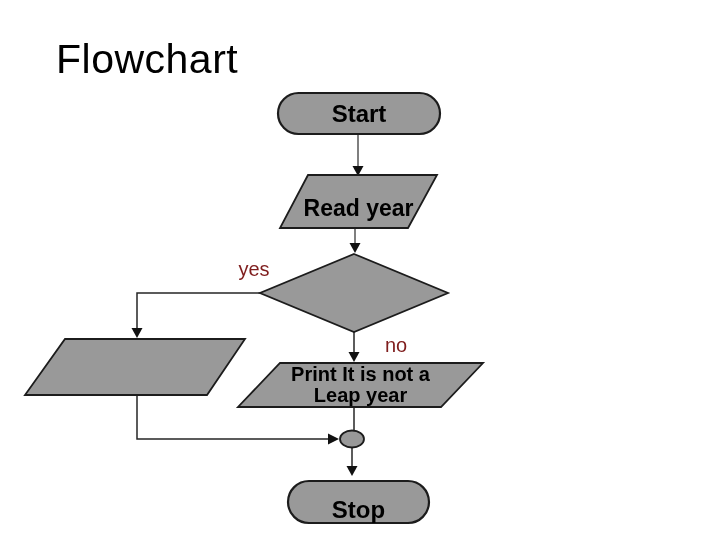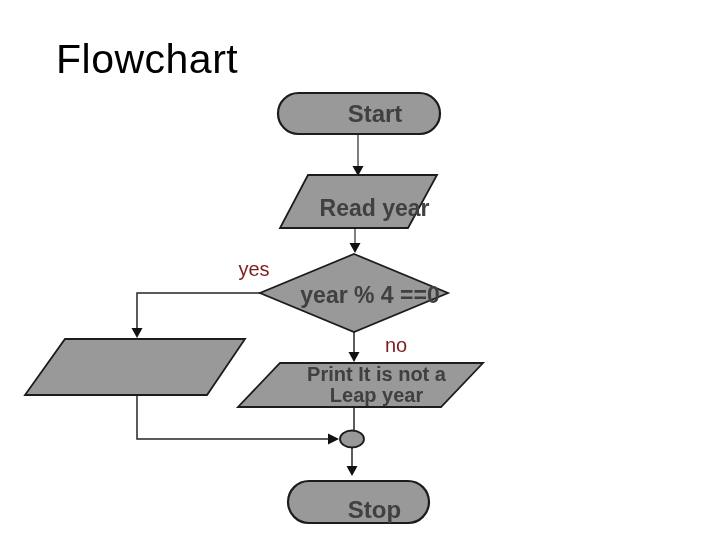--- a/index.html
+++ b/index.html
@@ -27,24 +27,23 @@
   .cline { stroke: #7f7f7f; stroke-width: 2px; fill: none; }
   .bline { stroke: #262626; stroke-width: 1.5px; fill: none; }
   .ah { fill: #111111; stroke: none; }
   .label {
     position: absolute;
     display: flex;
     flex-direction: column;
     align-items: center;
     justify-content: center;
     text-align: center;
-    color: #404040;
+    color: #000000;
     font-weight: bold;
     line-height: 1.15;
-    padding-left: 16px;
   }
   .lbl-start    { left: 278px; top: 93px;  width: 162px; height: 41px; font-size: 24px; }
   .lbl-read     { left: 282px; top: 175px; width: 153px; height: 67px; font-size: 23px; }
   .lbl-decision { left: 260px; top: 258px; width: 188px; height: 74px; font-size: 23px; }
   .lbl-leap     { left: 25px;  top: 339px; width: 220px; height: 56px; font-size: 20px; line-height: 25px; }
   .lbl-notleap  { left: 238px; top: 362px; width: 245px; height: 45px; font-size: 20px; line-height: 21px; }
   .lbl-stop     { left: 288px; top: 481px; width: 141px; height: 42px; font-size: 24px; margin-top: 8px; }
   .branch-label {
     position: absolute;
     color: #7f1d1d;
@@ -96,21 +95,20 @@
 
     <ellipse class="shape" cx="352" cy="439" rx="12" ry="8.5" fill="#999999"></ellipse>
 
     <rect class="shape term" x="288" y="481" width="141" height="42" rx="21" ry="21" fill="#999999"></rect>
   </svg>
 
   <div class="label lbl-start">Start</div>
 
   <div class="label lbl-read">Read year</div>
 
-  <div class="label lbl-decision">year % 4 ==0</div>
 
   <div class="label lbl-leap">
   </div>
 
   <div class="label lbl-notleap">
     <div>Print It is not a</div>
     <div>Leap year</div>
   </div>
 
   <div class="label lbl-stop">Stop</div>

